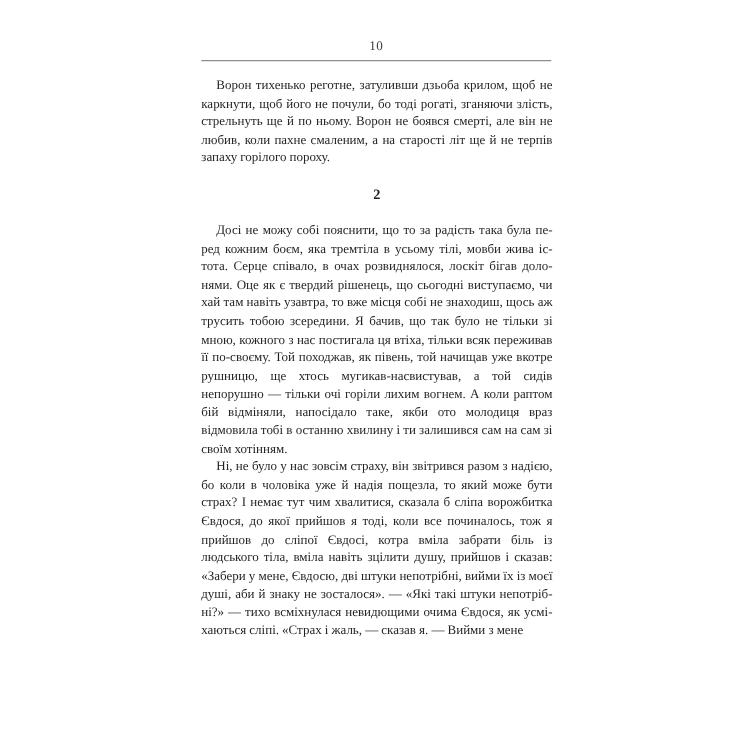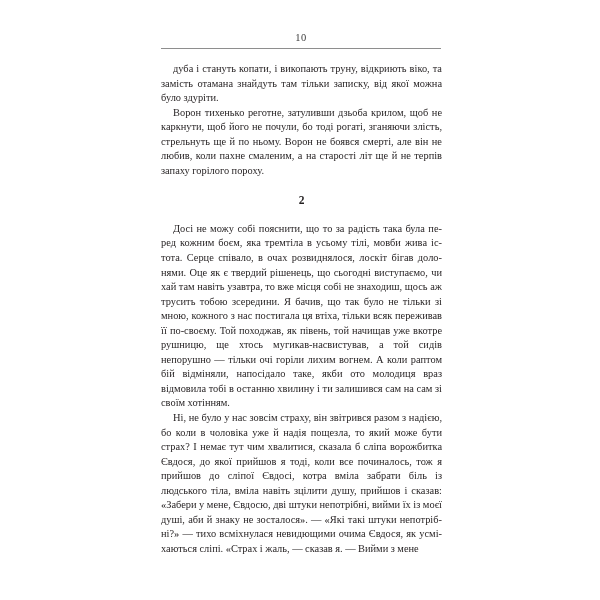--- a/index.html
+++ b/index.html
@@ -85,21 +85,20 @@
 
 <div class="page">
 
   <div class="header">
     <div class="folio">10</div>
     <div class="header-rule"></div>
   </div>
 
   <div class="textblock">
 
-    <p class="para cont">дуба і стануть копати, і викопають труну, відкриють віко, та замість отамана знайдуть там тільки записку, від якої мож­на було здуріти.</p>
 
     <p class="para cont">Ворон тихенько реготне, затуливши дзьоба крилом, щоб не каркнути, щоб його не почули, бо тоді рогаті, зганяючи злість, стрельнуть ще й по ньому. Ворон не боявся смерті, але він не любив, коли пахне смаленим, а на старості літ ще й не терпів запаху горілого пороху.</p>
 
     <div class="section-number">2</div>
 
     <p class="para cont">Досі не можу собі пояснити, що то за радість така була пе­ред кожним боєм, яка тремтіла в усьому тілі, мовби жива іс­тота. Серце співало, в очах розвиднялося, лоскіт бігав доло­нями. Оце як є твердий рішенець, що сьогодні виступаємо, чи хай там навіть узавтра, то вже місця собі не знаходиш, щось аж трусить тобою зсередини. Я бачив, що так було не тільки зі мною, кожного з нас постигала ця втіха, тільки всяк переживав її по-своєму. Той походжав, як півень, той начи­щав уже вкотре рушницю, ще хтось мугикав-насвистував, а той сидів непорушно — тільки очі горіли лихим вогнем. А коли раптом бій відміняли, напосідало таке, якби ото мо­лодиця враз відмовила тобі в останню хвилину і ти зали­шився сам на сам зі своїм хотінням.</p>
 
     <p class="para cont">Ні, не було у нас зовсім страху, він звітрився разом з наді­єю, бо коли в чоловіка уже й надія пощезла, то який може бу­ти страх? І немає тут чим хвалитися, сказала б сліпа ворож­битка Євдося, до якої прийшов я тоді, коли все починалось, тож я прийшов до сліпої Євдосі, котра вміла забрати біль із людського тіла, вміла навіть зцілити душу, прийшов і сказав: «Забери у мене, Євдосю, дві штуки непотрібні, вийми їх із мо­єї душі, аби й знаку не зосталося». — «Які такі штуки непотріб­ні?» — тихо всміхнулася невидющими очима Євдося, як усмі­хаються сліпі. «Страх і жаль, — сказав я. — Вийми з мене</p>
 
   </div>

